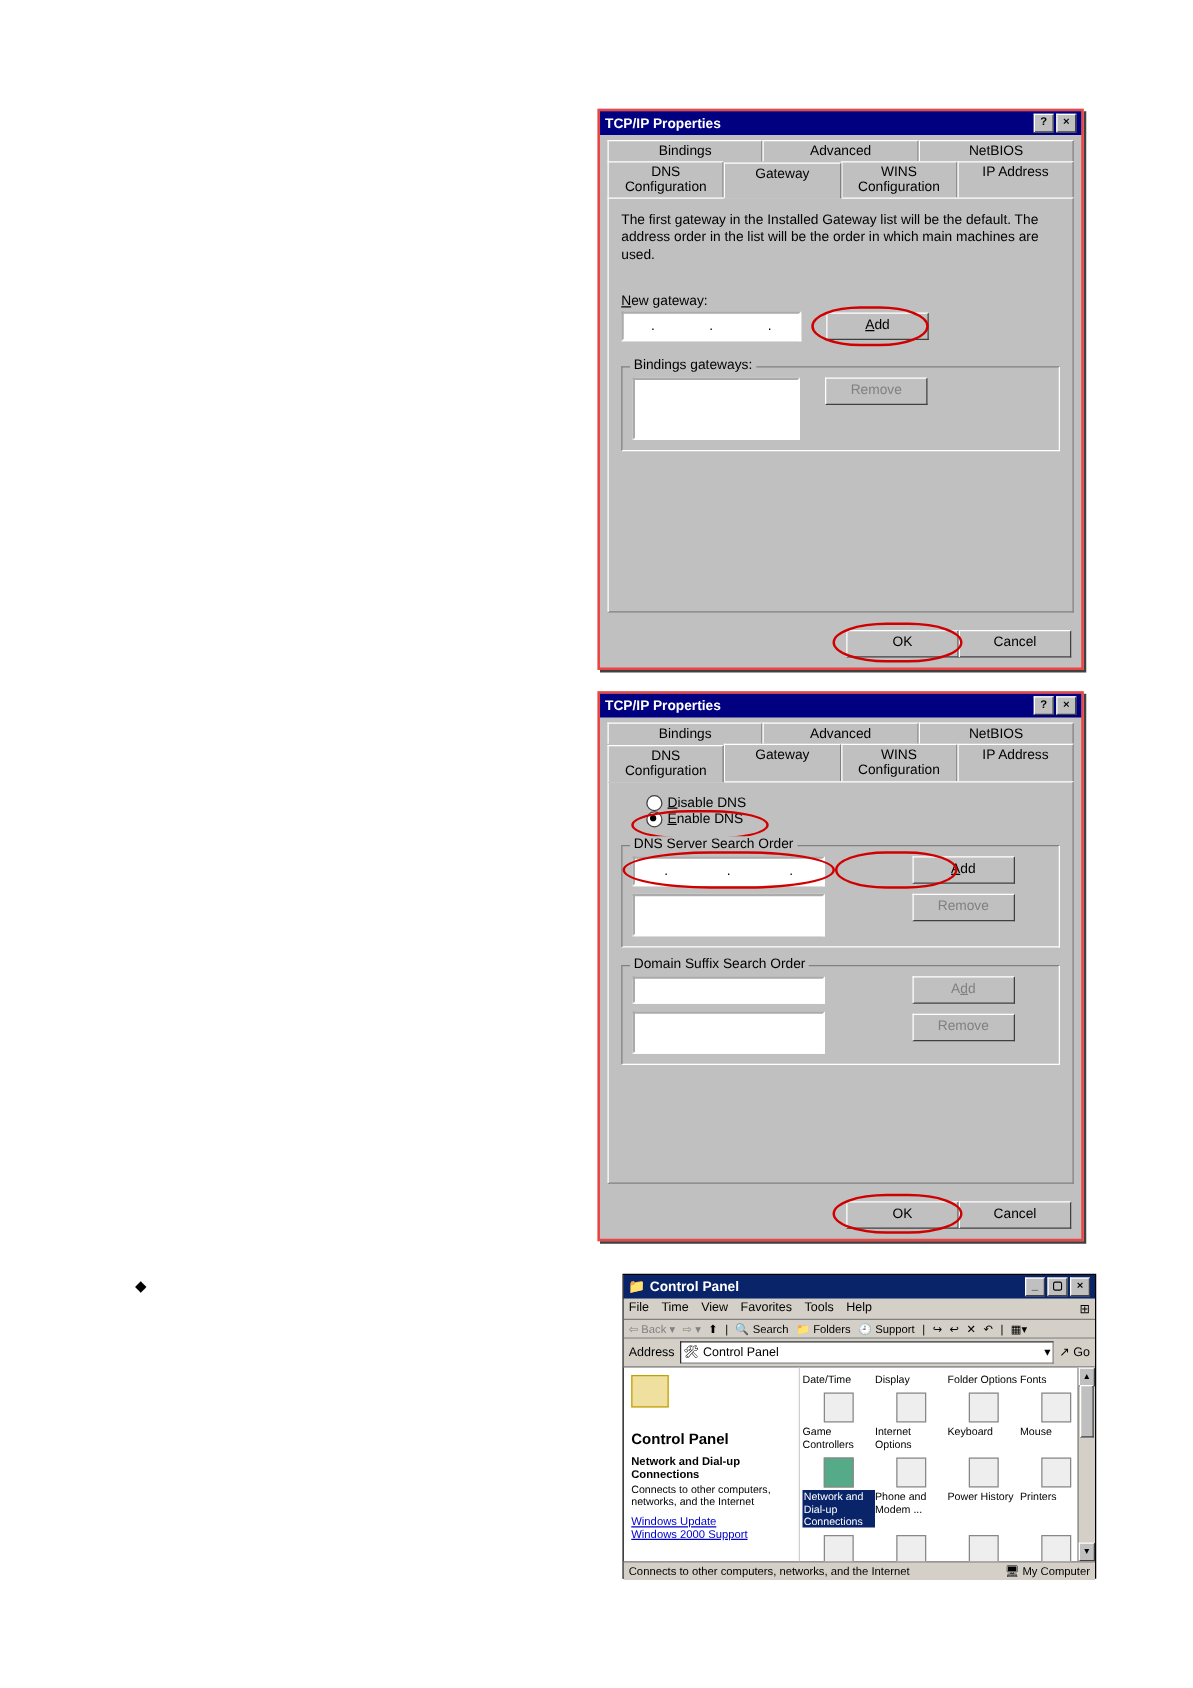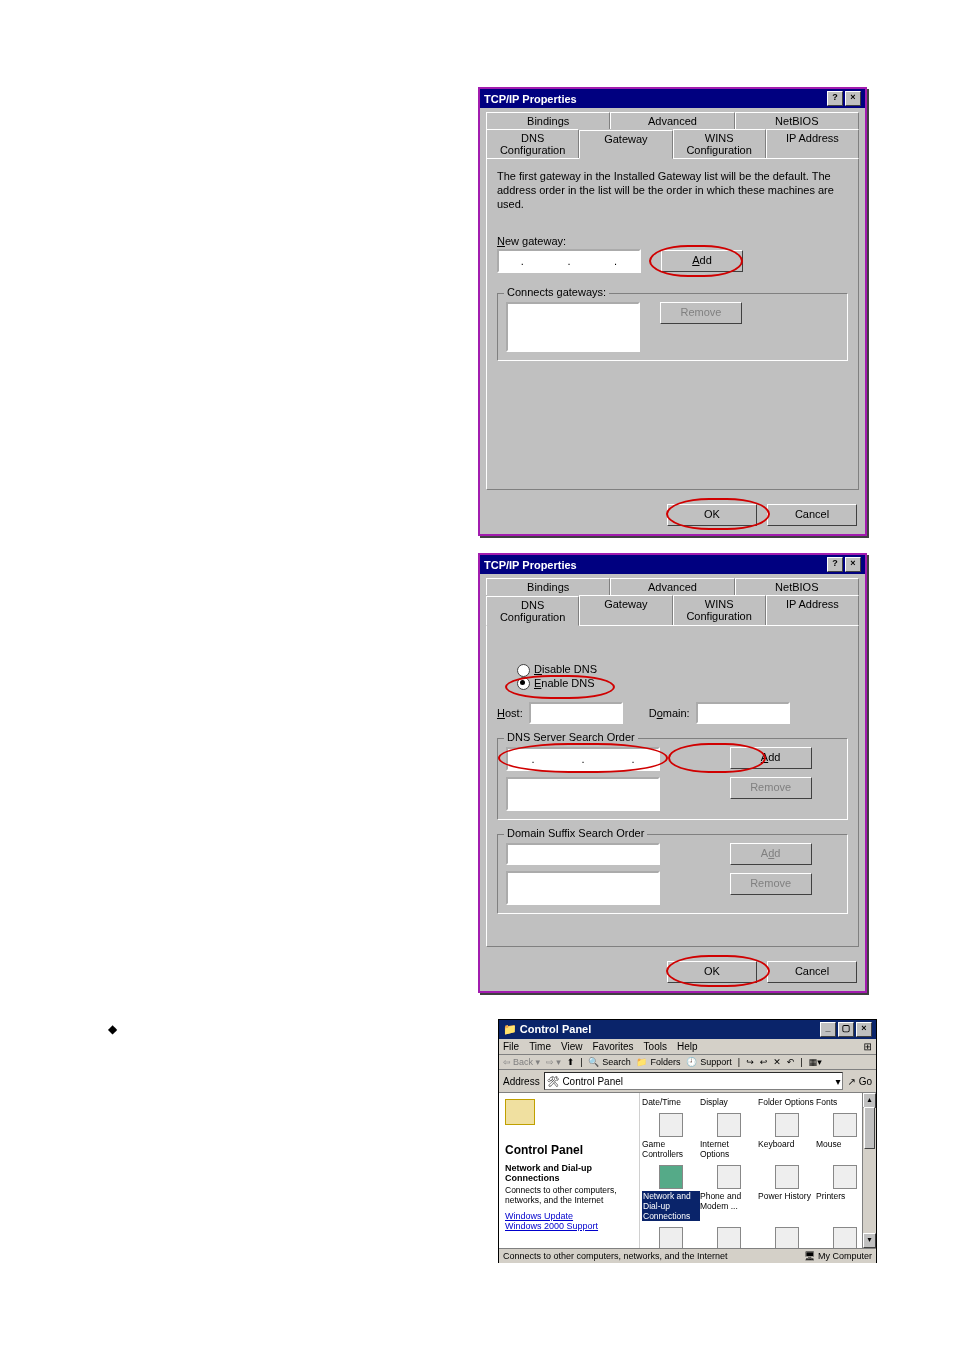--- a/index.html
+++ b/index.html
@@ -8,21 +8,21 @@
     font-family: "Tahoma", "MS Sans Serif", sans-serif;
     font-size: 11px;
     color: #000;
     width: 954px;
     height: 1350px;
     position: relative;
   }
   .win {
     position: absolute;
     background: #c0c0c0;
-    border: 2px solid #a21caf;
+    border: 2px solid #ef4444;
     box-shadow: 2px 2px 0 #404040;
   }
   .titlebar {
     background: #000080;
     color: #fff;
     font-weight: bold;
     padding: 2px 4px;
     display: flex;
     justify-content: space-between;
     align-items: center;
@@ -126,21 +126,20 @@
   .listbox {
     background: #fff;
     border: 2px inset #fff;
     width: 130px;
     height: 46px;
     display: inline-block;
     vertical-align: top;
   }
   .dlg-btns {
     display: flex;
-    gap: 10px;
     justify-content: flex-end;
     padding: 8px;
   }
   .red-oval {
     position: absolute;
     border: 2px solid #d00000;
     border-radius: 50%/60%;
     pointer-events: none;
   }
   .radio {
@@ -315,35 +314,35 @@
     <div class="tab">Advanced</div>
     <div class="tab">NetBIOS</div>
   </div>
   <div class="tabrow" style="padding-top:0;">
     <div class="tab">DNS Configuration</div>
     <div class="tab active">Gateway</div>
     <div class="tab">WINS Configuration</div>
     <div class="tab">IP Address</div>
   </div>
   <div class="panel" style="min-height:310px;">
-    <div class="helptxt">The first gateway in the Installed Gateway list will be the default. The address order in the list will be the order in which these machines are used.</div>
+    <div class="helptxt">The first gateway in the Installed Gateway list will be the default. The address order in the list will be the order in which main machines are used.</div>
 
     <div class="lbl"><span class="underline-letter">N</span>ew gateway:</div>
     <div style="display:flex; align-items:center; gap:20px; position:relative;">
       <div class="ip-input">
         <span>.</span>
           <span>.</span>
           <span>.</span>
       </div>
       <div class="btn"><span class="underline-letter">A</span>dd</div>
       <div class="red-oval" style="left:152px; top:-4px; width:90px; height:28px;"></div>
     </div>
 
     <div class="group" style="margin-top:20px;">
-      <div class="group-title">Connects gateways:</div>
+      <div class="group-title">Bindings gateways:</div>
       <div style="display:flex; gap:20px; align-items:flex-start;">
         <div class="listbox"></div>
         <div class="btn disabled">Remove</div>
       </div>
     </div>
   </div>
   <div class="dlg-btns" style="position:relative;">
     <div class="btn" style="min-width:72px;">OK</div>
     <div class="btn" style="min-width:72px;">Cancel</div>
     <div class="red-oval" style="left:186px; top:2px; width:100px; height:28px;"></div>
@@ -363,32 +362,26 @@
     <div class="tab">Advanced</div>
     <div class="tab">NetBIOS</div>
   </div>
   <div class="tabrow" style="padding-top:0;">
     <div class="tab active">DNS Configuration</div>
     <div class="tab">Gateway</div>
     <div class="tab">WINS Configuration</div>
     <div class="tab">IP Address</div>
   </div>
   <div class="panel" style="min-height:300px;">
-    <div style="margin-left:20px; position:relative;margin-top:27px;">
+    <div style="margin-left:20px; position:relative;">
       <div><span class="radio"></span><span class="underline-letter">D</span>isable DNS</div>
       <div><span class="radio checked"></span><span class="underline-letter">E</span>nable DNS</div>
       <div class="red-oval" style="left:-12px; top:12px; width:106px; height:20px;"></div>
     </div>
 
-    <div style="margin-top:12px; display:flex; align-items:center; gap:6px;">
-      <span><span class="underline-letter">H</span>ost:</span>
-      <span class="txtfield" style="width:90px;"></span>
-      <span style="margin-left:20px;">D<span class="underline-letter">o</span>main:</span>
-      <span class="txtfield" style="width:90px;"></span>
-    </div>
 
     <div class="group" style="margin-top:14px;">
       <div class="group-title">DNS Server Search Order</div>
       <div style="display:flex; gap:20px; align-items:flex-start; position:relative;">
         <div>
           <div class="ip-input" style="width:150px;">
             <span>.</span>
               <span>.</span>
               <span>.</span>
           </div>

